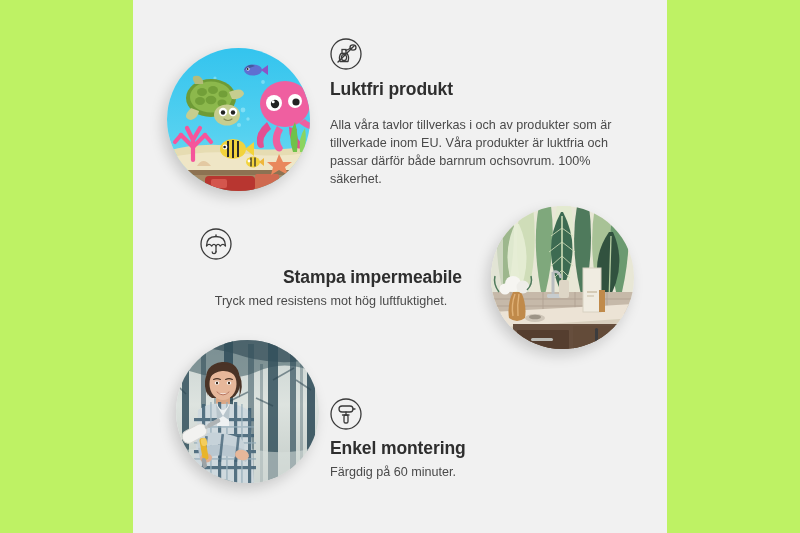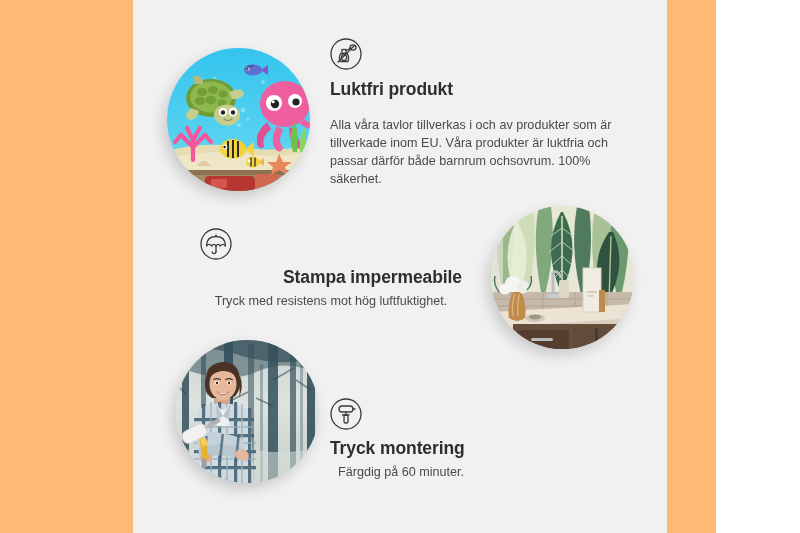--- a/index.html
+++ b/index.html
@@ -7,23 +7,23 @@
   html, body {
     width: 800px;
     height: 533px;
     background: #ffffff;
     font-family: "Liberation Sans", sans-serif;
     overflow: hidden;
   }
 
   #page {
     position: relative;
-    width: 716px;
+    width: 800px;
     height: 533px;
-    background: #fdba74;
+    background: #bef264;
   }
 
   
   .canvas {
     position: absolute;
     left: 133px;
     top: 0;
     width: 534px;
     height: 533px;
     background: #f1f1f1;
@@ -64,21 +64,21 @@
 
   
   #feature-waterproof { left: 200px; top: 228px; width: 262px; text-align: right; }
   #feature-waterproof .icon-wrap { margin-left: auto; }
   #feature-waterproof .feat-title { margin-top: 7px; }
   #feature-waterproof .feat-body  { margin-top: 4px; text-align: center; }
 
   
   #feature-easy { left: 330px; top: 398px; width: 260px; }
   #feature-easy .feat-title { margin-top: 8px; }
-  #feature-easy .feat-body  { margin-top: 4px; margin-left: 8px; }
+  #feature-easy .feat-body  { margin-top: 4px; }
 </style>
 </head>
 <body>
 
 <div id="page">
 
   <div class="canvas"></div>
 
   <div class="photo" id="photo-underwater" style="left:167px; top:48px; width:143px; height:143px;">
     <svg viewBox="0 0 143 143" xmlns="http://www.w3.org/2000/svg" aria-hidden="true">
@@ -440,17 +440,17 @@
 
         <path d="M16 14 L16 17" stroke="#3a3a3a" stroke-width="1.3" stroke-linecap="round"></path>
         <path d="M12.5 17 L19 17" stroke="#3a3a3a" stroke-width="1.3" stroke-linecap="round"></path>
 
         <rect x="14" y="17" width="4" height="8" rx="1.6" fill="none" stroke="#3a3a3a" stroke-width="1.3"></rect>
 
         <path d="M23 11 L25 11" stroke="#3a3a3a" stroke-width="1.3" stroke-linecap="round"></path>
       </svg>
     </span>
 
-    <div class="feat-title">Tryck montering</div>
+    <div class="feat-title">Enkel montering</div>
     <div class="feat-body">Färgdig på 60 minuter.</div>
   </div>
 
 </div>
 
 </body></html>

